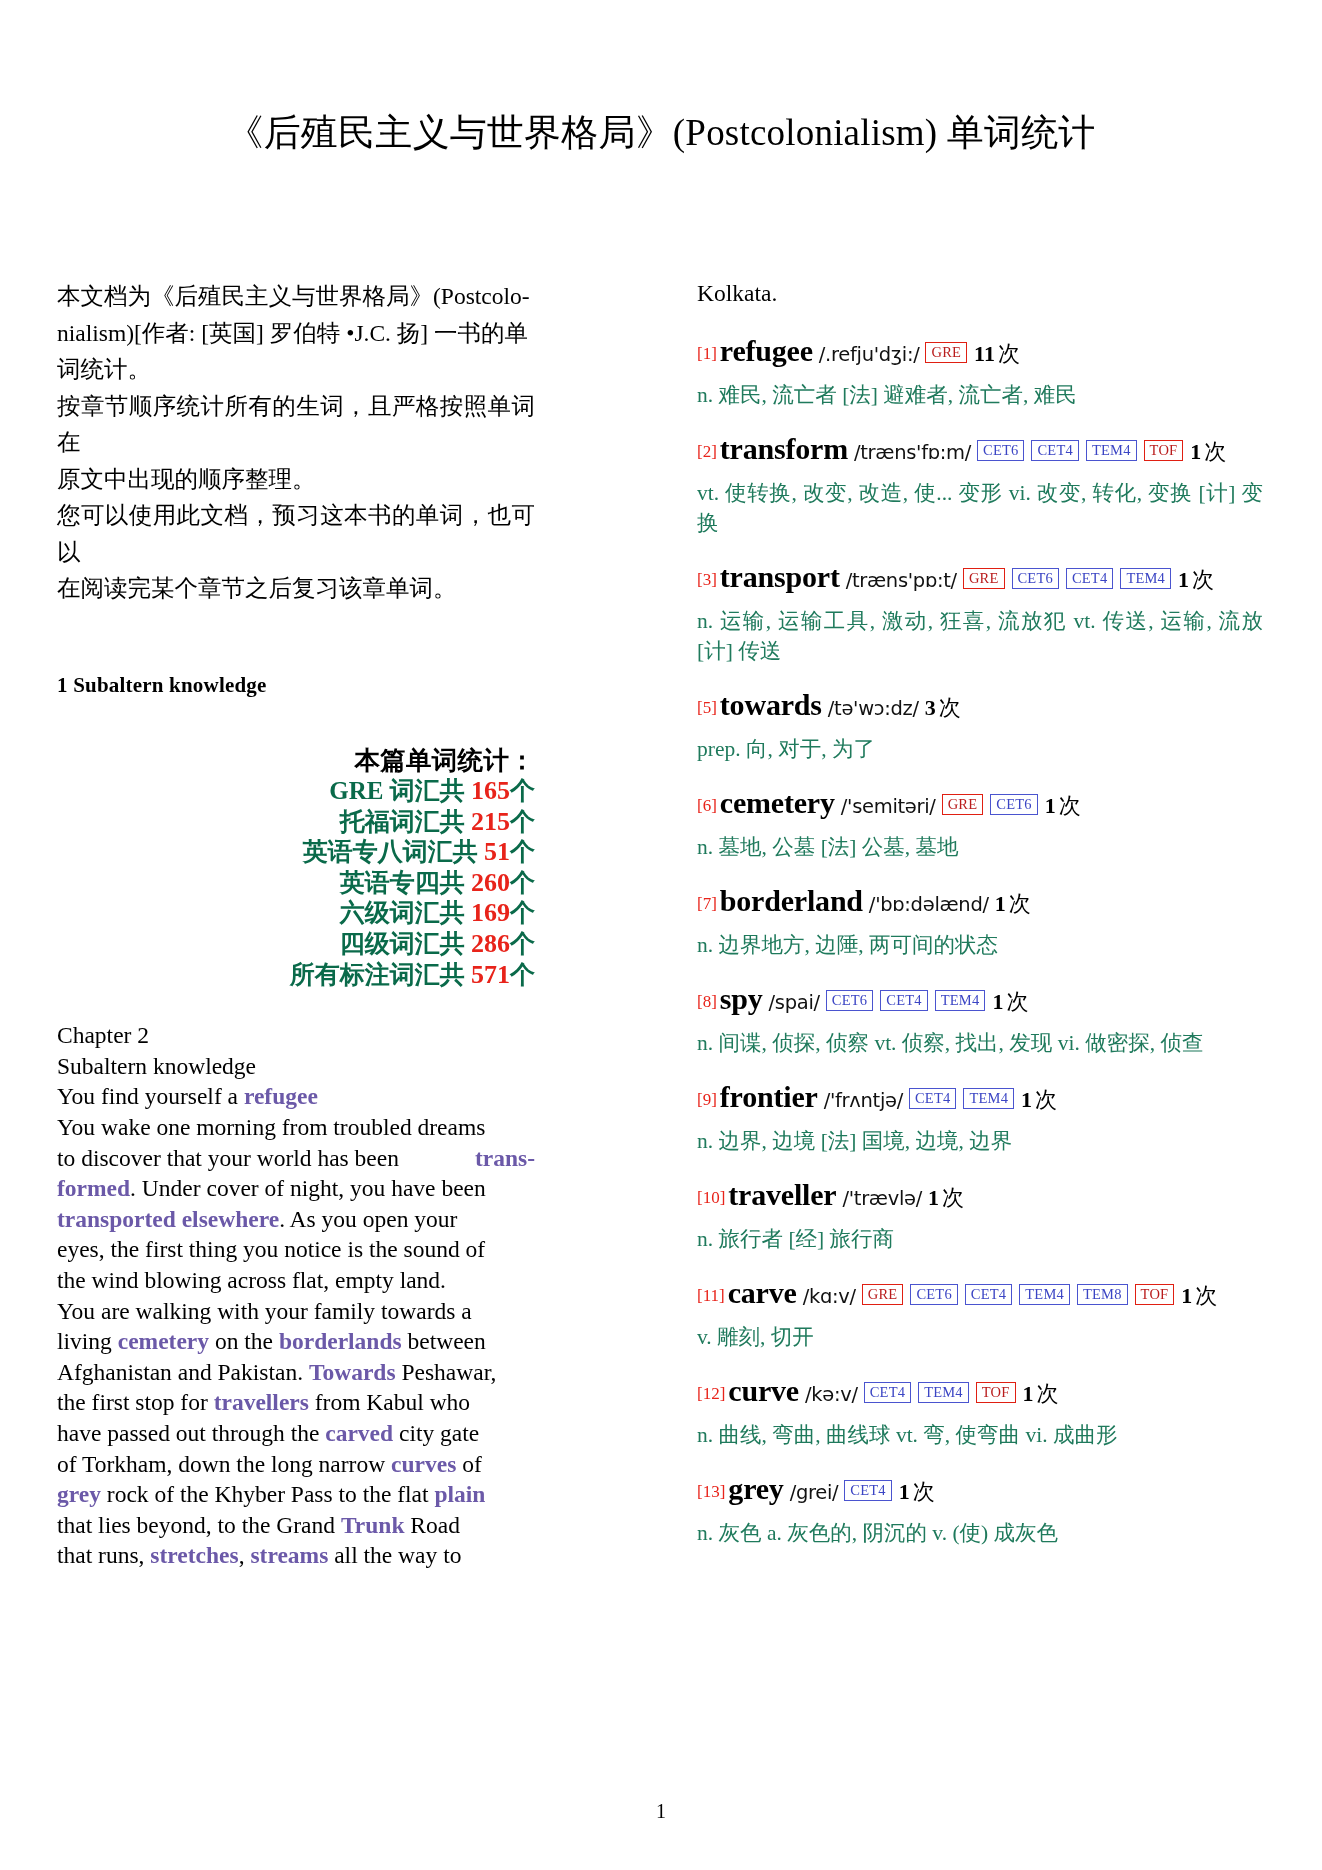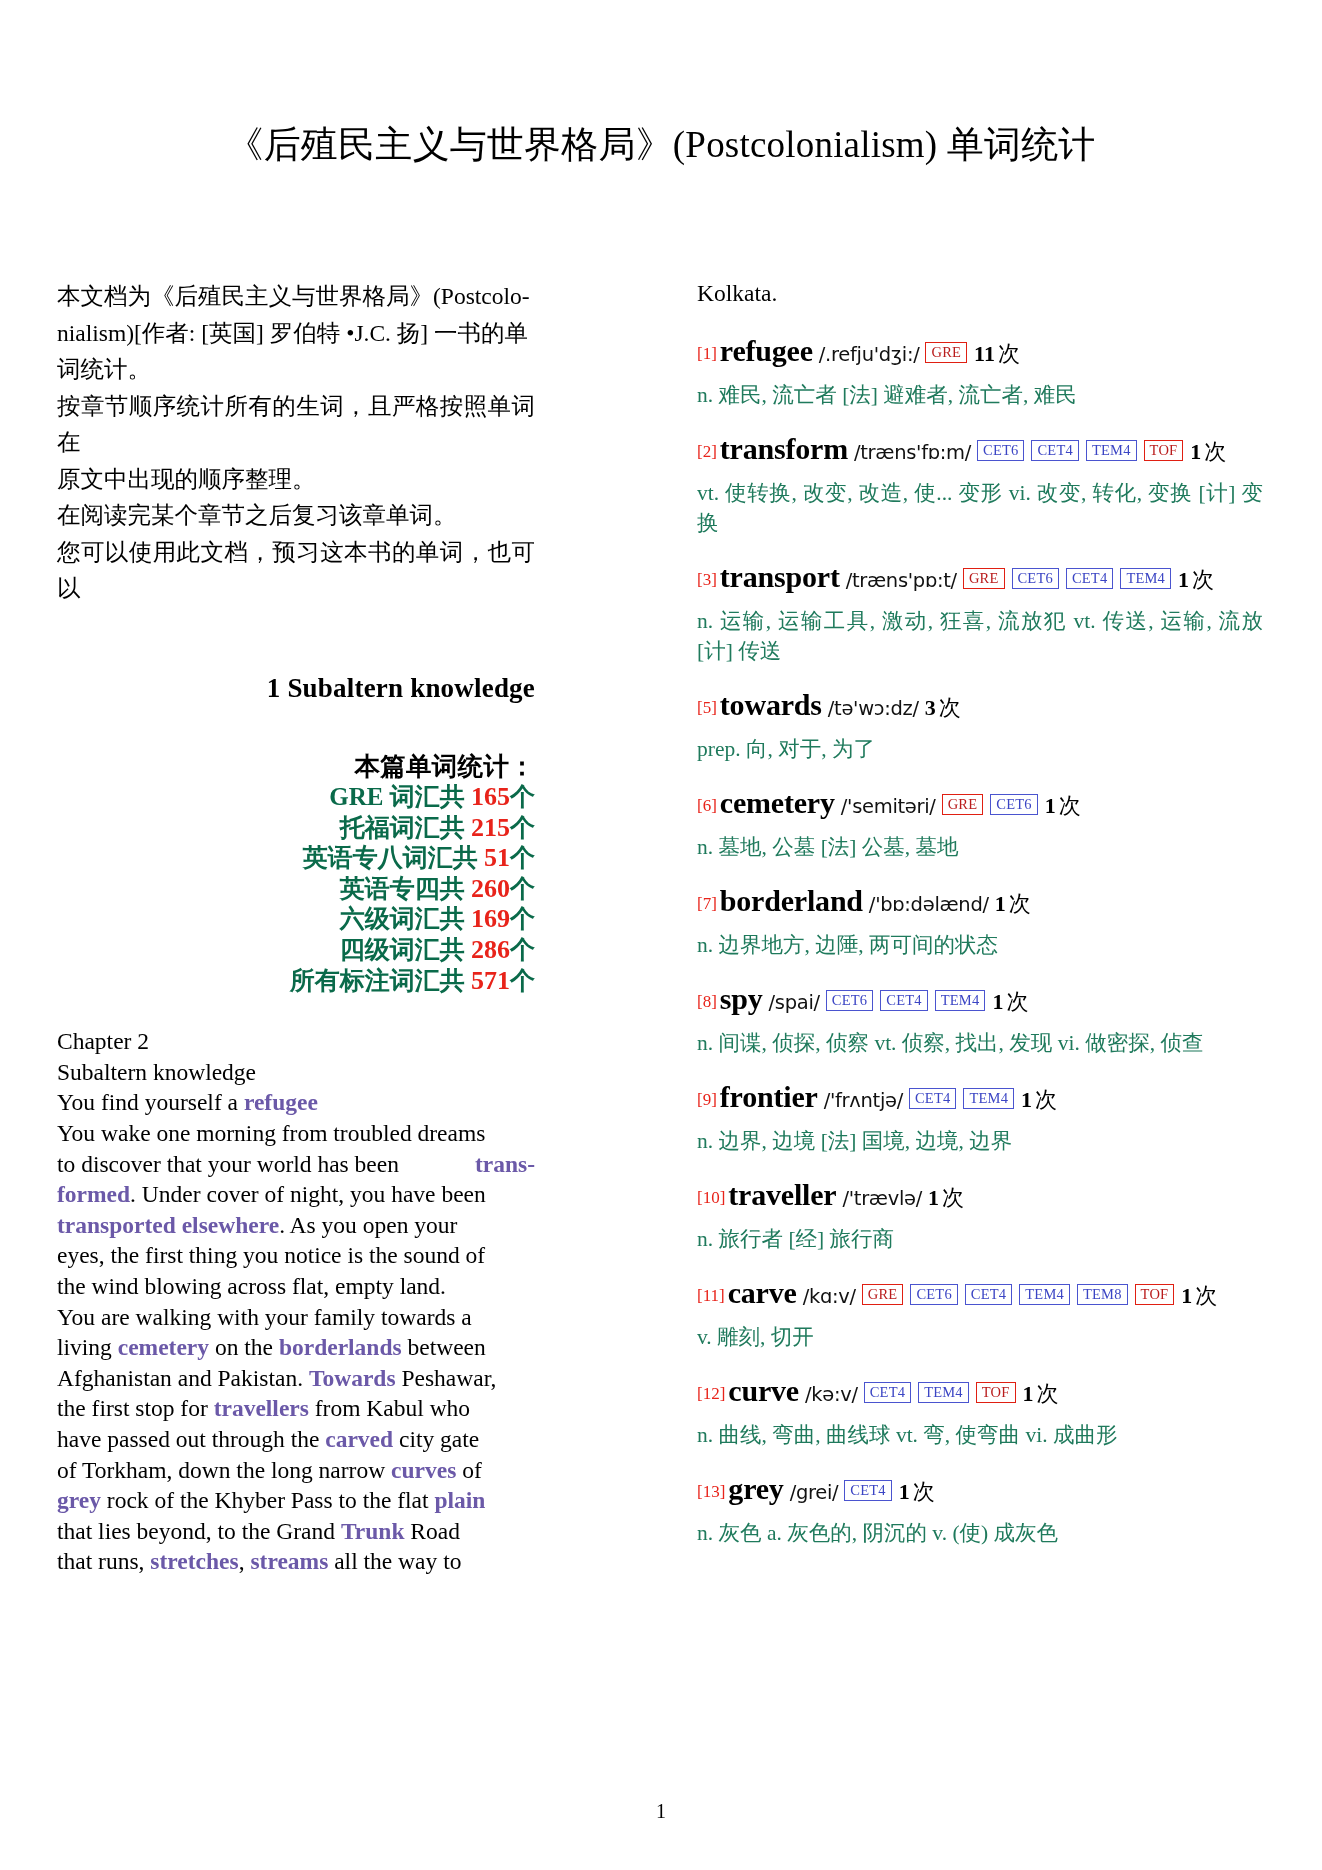--- a/index.html
+++ b/index.html
@@ -19,21 +19,21 @@
   .page {
     position: absolute;
     left: 0; top: 0;
     width: 1322px;
     height: 1870px;
   }
 
   
   .doc-title {
     position: absolute;
-    top: 122px;
+    top: 110px;
     left: 0;
     width: 1322px;
     text-align: center;
     font-size: 37px;
     line-height: 1.25;
     font-weight: normal;
     letter-spacing: 0.2px;
   }
 
   
@@ -57,22 +57,22 @@
     text-align: justify;
     text-justify: inter-word;
   }
   .intro p {
     margin: 0;
   }
   .intro p.tight { margin: 0; }
 
   .section-title {
     margin-top: 66px;
-    text-align: right;
-    font-size: 27px;
+    text-align: left;
+    font-size: 21px;
     font-weight: bold;
     letter-spacing: 0.2px;
   }
 
   .stats {
     margin-top: 48px;
     font-size: 25px;
     line-height: 30.6px;
     text-align: right;
   }
@@ -201,22 +201,22 @@
   <div class="doc-title">《后殖民主义与世界格局》(Postcolonialism) 单词统计</div>
 
   <div class="col-left">
 
     <div class="intro">
       <p class="tight"><span>本文档为《后殖民主义与世界格局》(Postcolo-</span></p>
       <p class="tight"><span>nialism)[作者: [英国] 罗伯特 •J.C. 扬] 一书的单</span></p>
       <p class="tight"><span>词统计。</span></p>
       <p class="tight"><span>按章节顺序统计所有的生词，且严格按照单词在</span></p>
       <p class="tight"><span>原文中出现的顺序整理。</span></p>
+      <p class="tight"><span>您可以使用此文档，预习这本书的单词，也可以</span></p>
       <p class="tight"><span>在阅读完某个章节之后复习该章单词。</span></p>
-      <p class="tight"><span>您可以使用此文档，预习这本书的单词，也可以</span></p>
     </div>
 
     <div class="section-title">1 Subaltern knowledge</div>
 
     <div class="stats">
       <div class="stats-heading">本篇单词统计：</div>
 
       <div class="stat-line">
         <span>GRE 词汇共</span>
         <span class="stat-num">165</span><span class="stat-unit">个</span>

